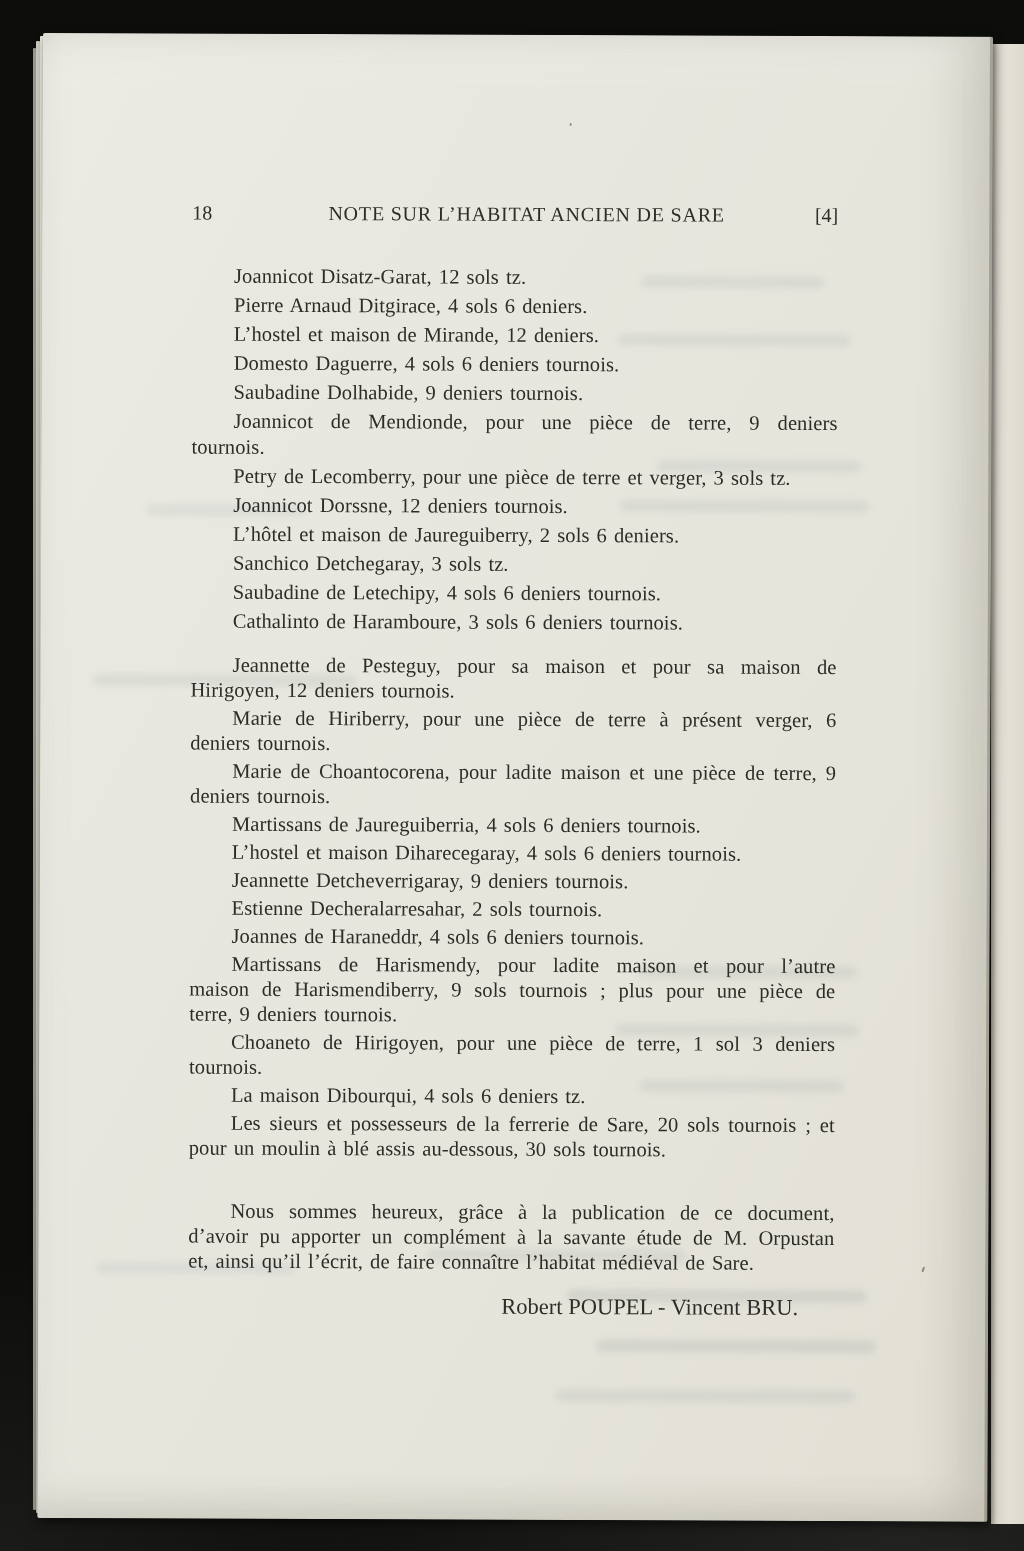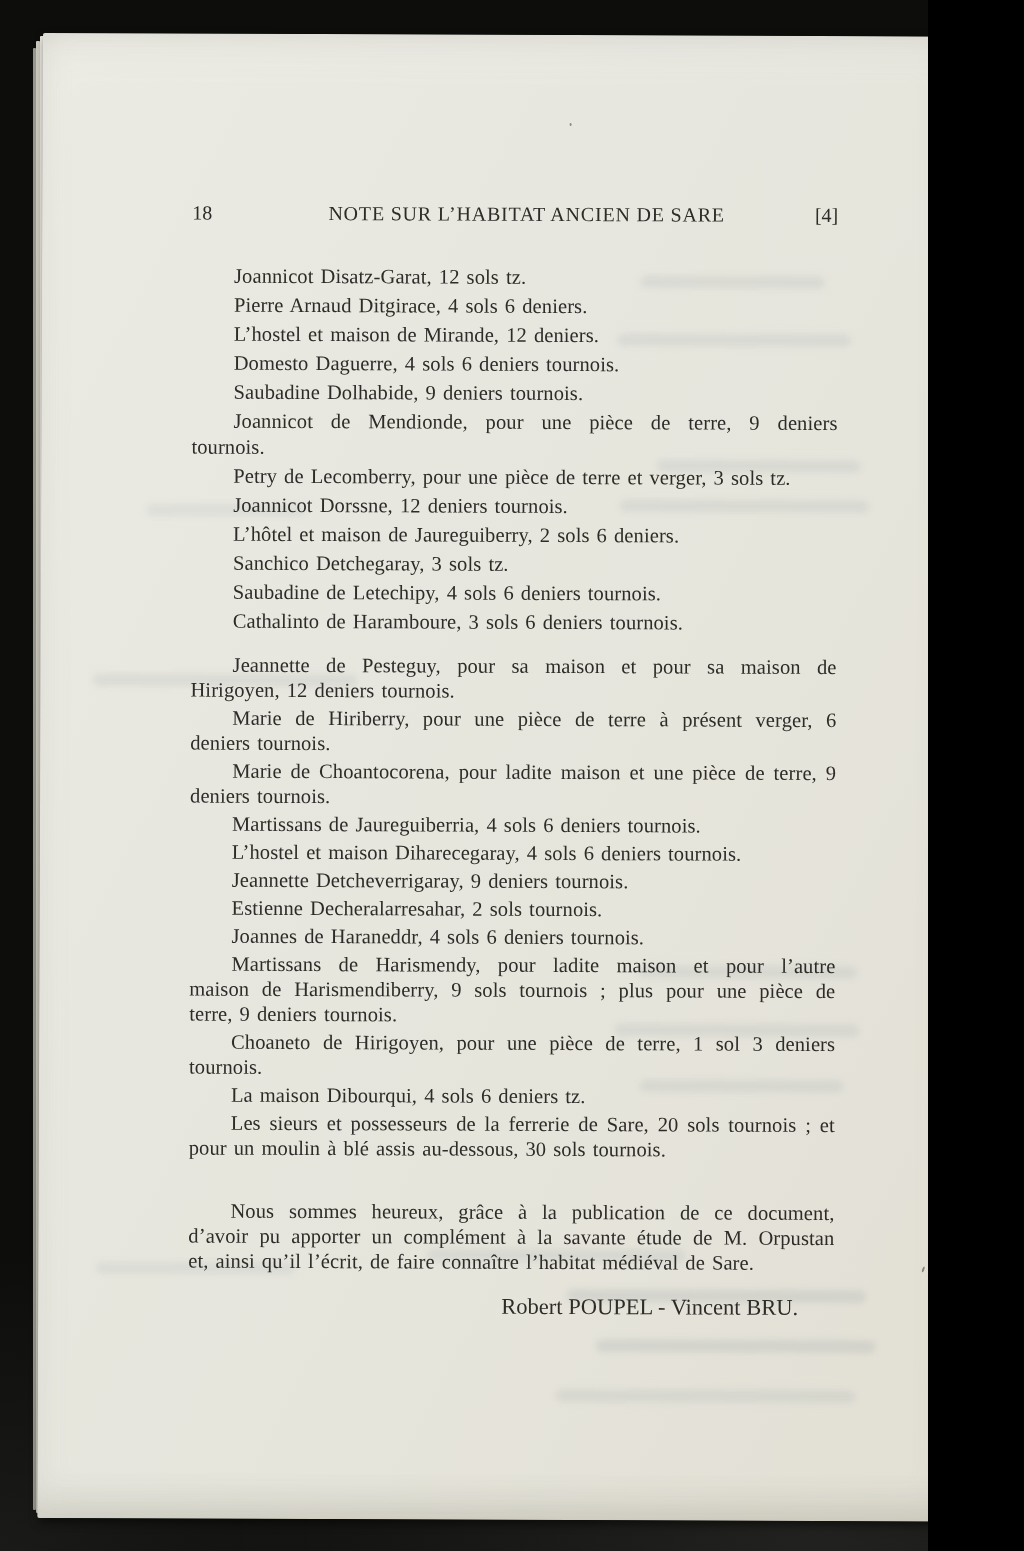--- a/index.html
+++ b/index.html
@@ -7,21 +7,21 @@
     --ink:#2e2c28;
     --bg:#0d0d0b;
   }
   *{margin:0;padding:0;box-sizing:border-box;}
   html,body{width:1024px;height:1551px;overflow:hidden;}
   body{
     font-family:"Liberation Serif","DejaVu Serif",serif;
     background:#000;
   }
   .scene{
-    position:relative;width:928px;height:1551px;overflow:hidden;
+    position:relative;width:1024px;height:1551px;overflow:hidden;
     background:
       radial-gradient(ellipse 900px 700px at 88% 98%, #222220 0%, #161614 45%, rgba(0,0,0,0) 75%),
       radial-gradient(ellipse 700px 500px at 0% 100%, #1a1a18 0%, rgba(0,0,0,0) 60%),
       var(--bg);
   }
   
   .edge{position:absolute;border-radius:1px;}
   .edge.e1{left:33px;top:48px;width:3px;height:1462px;background:#9a978c;}
   .edge.e2{left:36px;top:41px;width:4px;height:1472px;background:#ccc9be;}
   .edge.e3{left:40px;top:36px;width:4px;height:1478px;background:#ebe9e1;}

